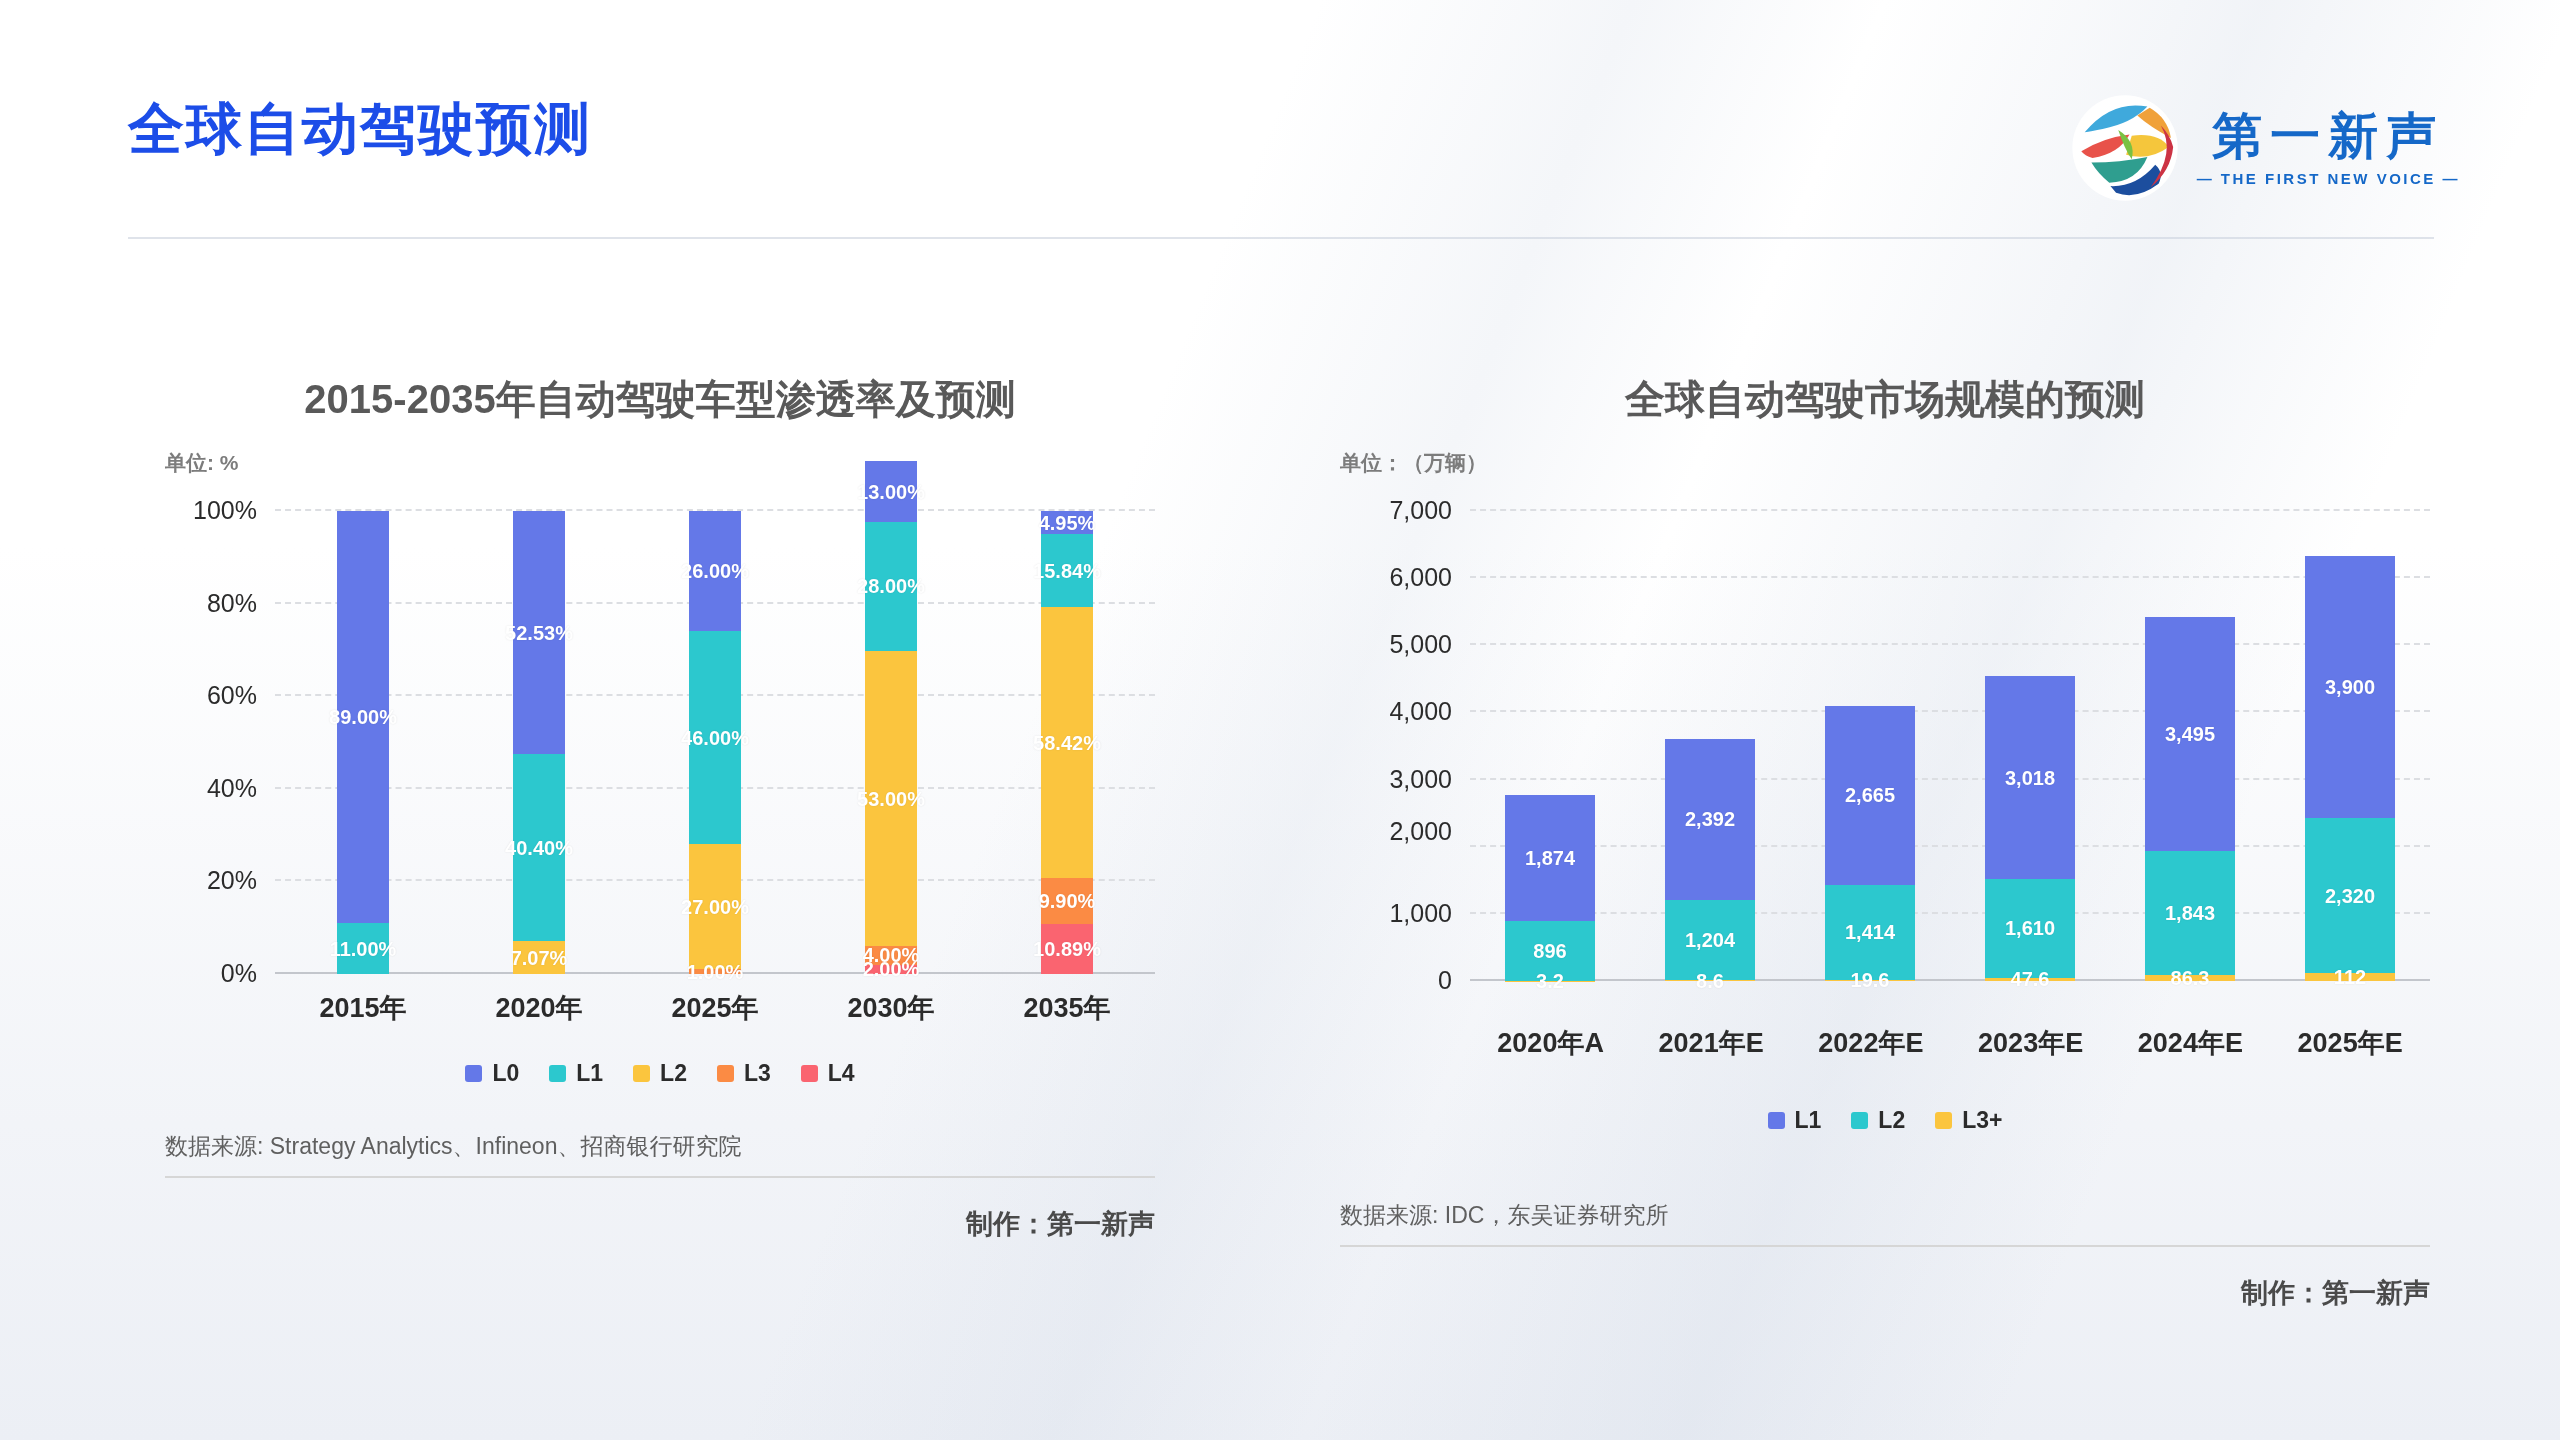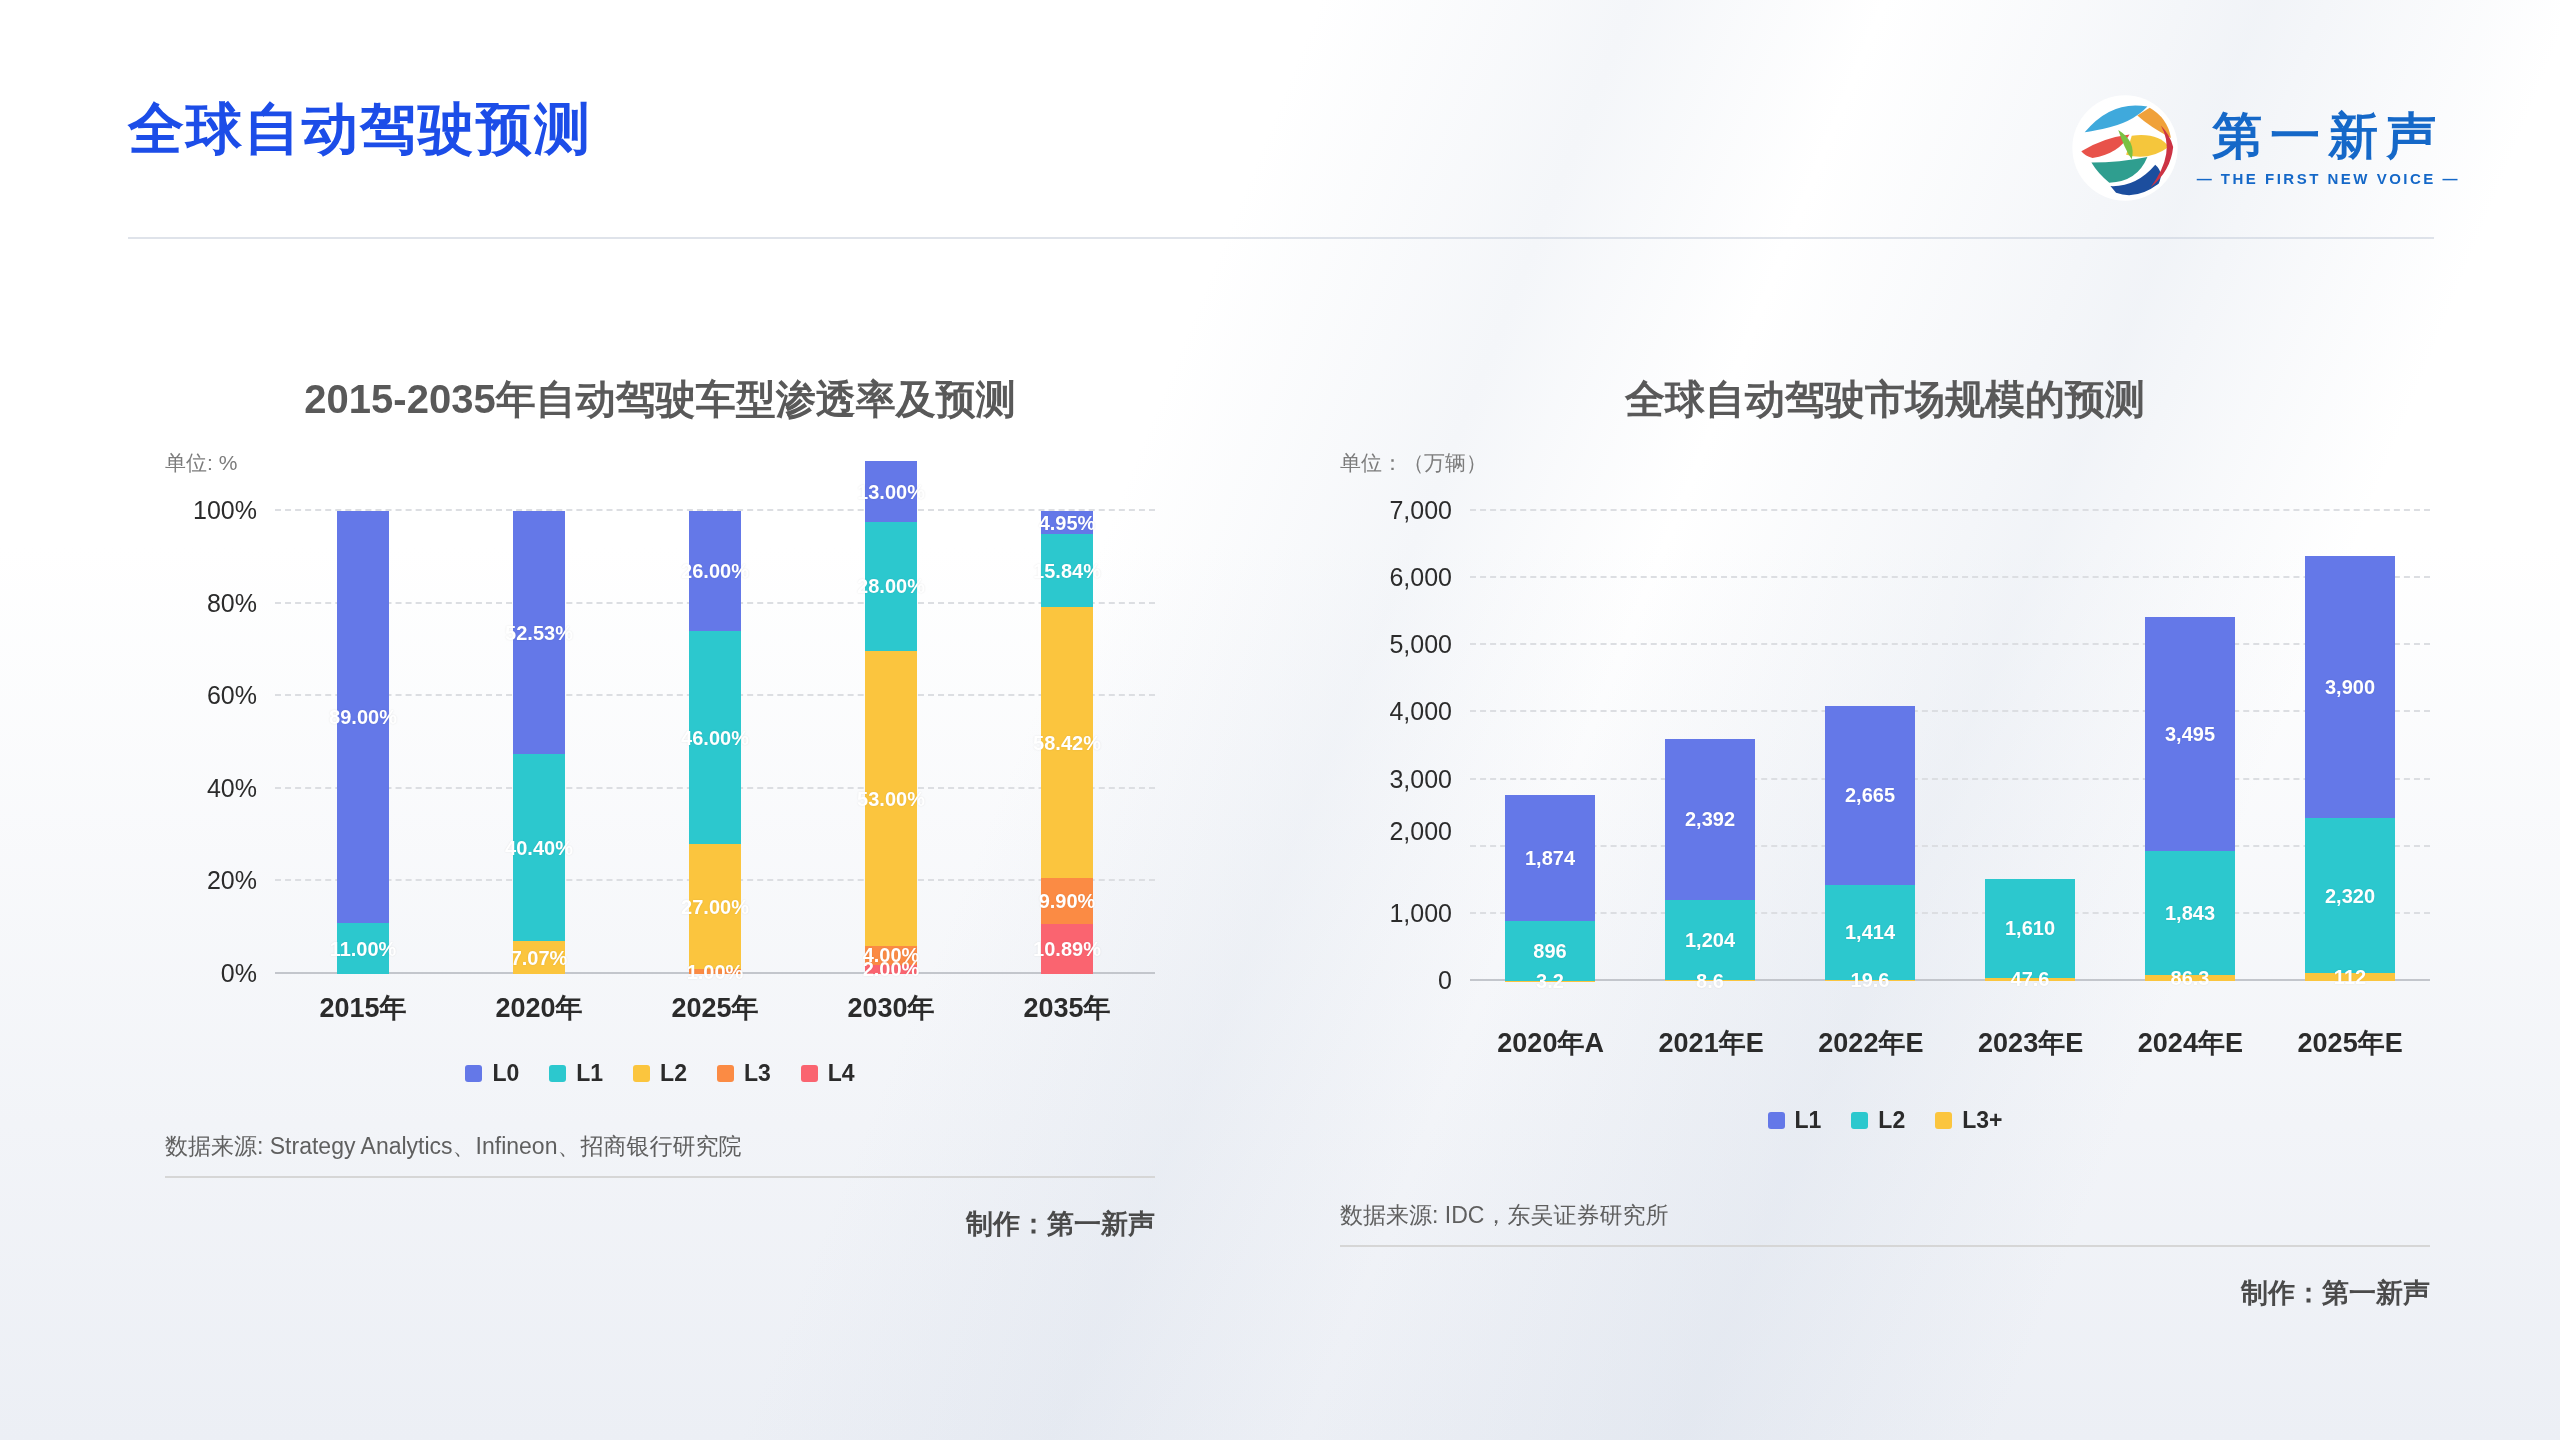--- a/index.html
+++ b/index.html
@@ -24,21 +24,21 @@
   .logo{position:absolute;right:100px;top:92px;display:flex;align-items:center;gap:16px;z-index:2;}
   .logo-globe{width:112px;height:112px;}
   .logo-text{display:flex;flex-direction:column;align-items:center;}
   .logo-name{font-size:50px;font-weight:800;color:#1568c8;letter-spacing:8px;line-height:1.1;}
   .logo-tagline{font-size:15px;font-weight:700;color:#1568c8;letter-spacing:2.5px;margin-top:6px;}
 
   .panel{position:absolute;z-index:1;}
   .panel-left{left:165px;top:372px;width:990px;}
   .panel-right{left:1340px;top:372px;width:1090px;}
   .chart-title{text-align:center;font-size:40px;font-weight:600;color:#595959;}
-  .unit-label{font-size:21px;color:#7c7c7c;margin-top:22px;}
+  .unit-label{font-size:21px;color:#7c7c7c;margin-top:22px;font-weight:bold;}
   .chart-body{display:flex;margin-top:34px;}
   .y-axis{position:relative;flex:none;}
   .panel-left .y-axis{width:110px;}
   .panel-right .y-axis{width:130px;}
   .y-tick{position:absolute;right:18px;font-size:25px;color:#2b2b2b;white-space:nowrap;}
   .plot{position:relative;flex:1;}
   .gridline{position:absolute;left:0;right:0;height:0;border-top:2px dashed #dcdee2;}
   .gridline.axis-line{border-top:2px solid #c3c6cc;}
   .bars-row{position:absolute;inset:0;display:flex;align-items:flex-end;justify-content:space-around;}
   .bar{display:flex;flex-direction:column-reverse;}
@@ -269,20 +269,23 @@
               <span class="seg-label">2,665</span>
             </div>
           </div>
           <div class="bar" style="width: 90px;">
             <div class="seg" style="height: 3.196px; background: rgb(251, 197, 62);">
               <span class="seg-label">47.6</span>
             </div>
             <div class="seg" style="height: 99px; background: rgb(44, 200, 206);">
               <span class="seg-label">1,610</span>
             </div>
+            <div class="seg" style="height: 202.637px; background: rgb(100, 120, 232);">
+              <span class="seg-label">3,018</span>
+            </div>
           </div>
           <div class="bar" style="width: 90px;">
             <div class="seg" style="height: 5.79443px; background: rgb(251, 197, 62);">
               <span class="seg-label">86.3</span>
             </div>
             <div class="seg" style="height: 123.744px; background: rgb(44, 200, 206);">
               <span class="seg-label">1,843</span>
             </div>
             <div class="seg" style="height: 234.664px; background: rgb(100, 120, 232);">
               <span class="seg-label">3,495</span>

